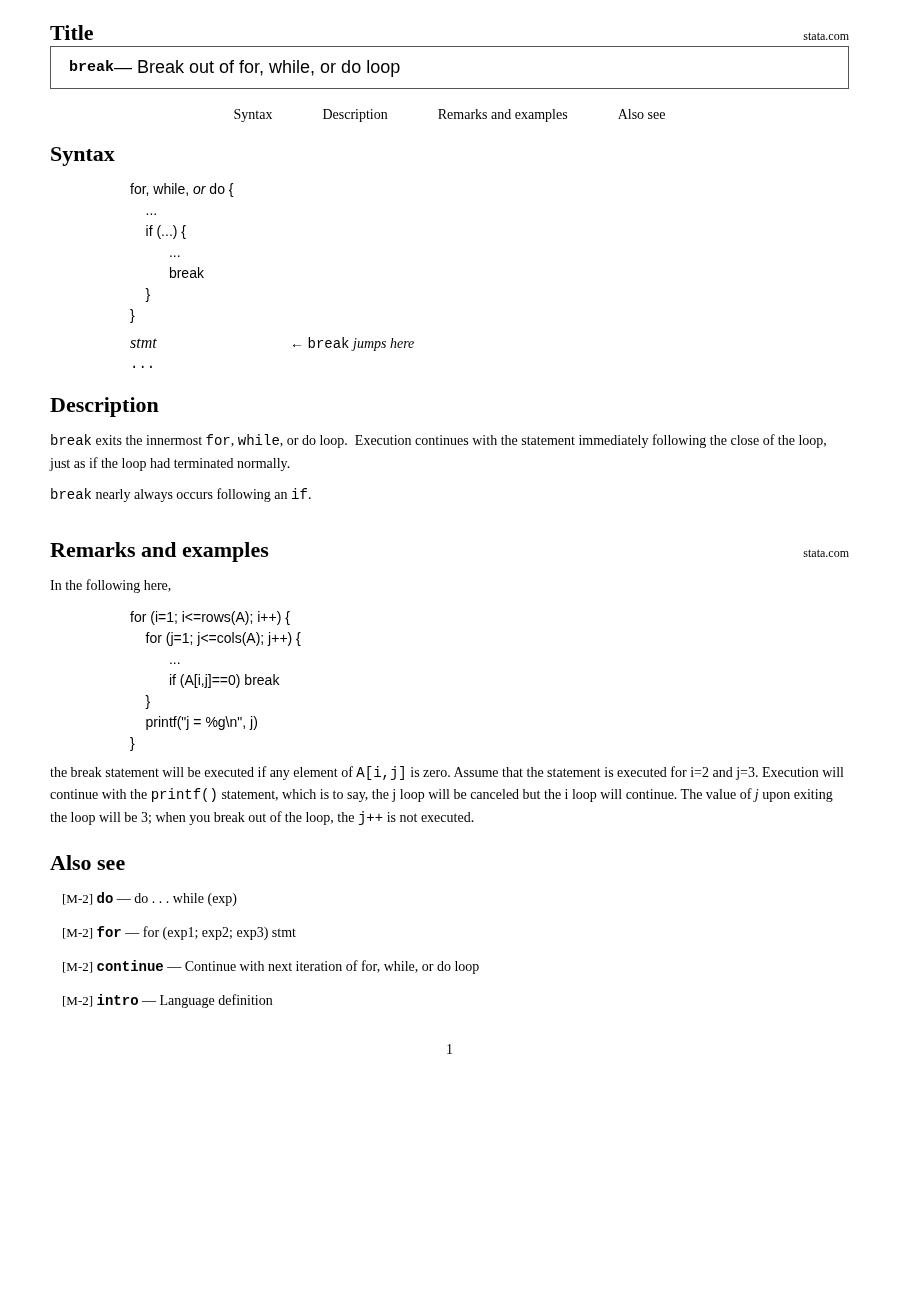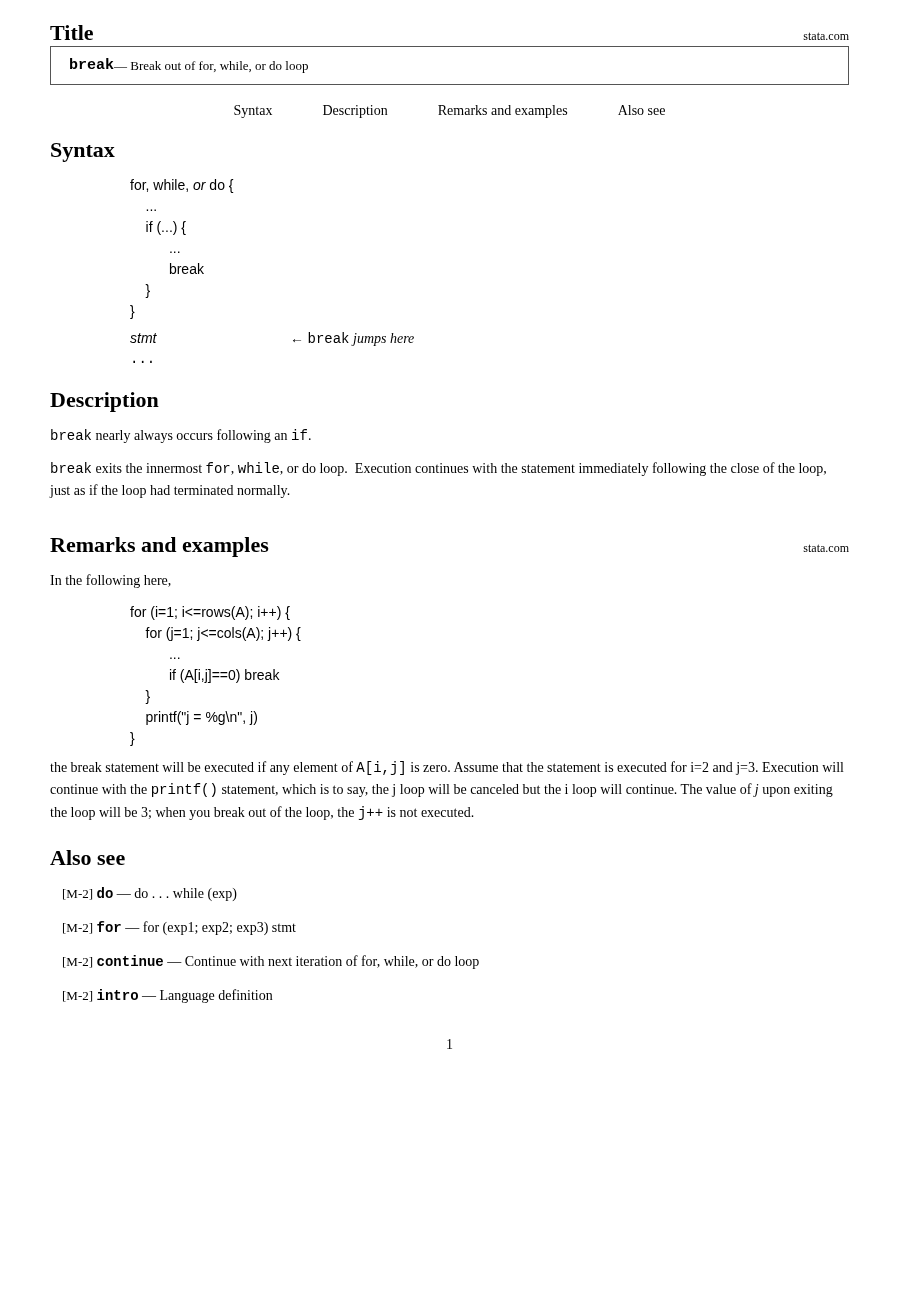--- a/index.html
+++ b/index.html
@@ -32,22 +32,22 @@
       display: flex;
       align-items: center;
       gap: 0;
     }
     .title-box-keyword {
       font-family: "Courier New", monospace;
       font-weight: bold;
       font-size: 15px;
     }
     .title-box-desc {
-      font-size: 13px;
-      font-family: Liberation Serif, serif;
+      font-size: 18px;
+      font-family: Liberation Sans, sans-serif;
     }
     .nav-tabs {
       display: flex;
       justify-content: center;
       gap: 50px;
       margin-bottom: 18px;
       font-size: 14px;
     }
     .nav-tab {
       color: #000;
@@ -77,23 +77,23 @@
       font-size: 14px;
     }
     .stmt-line {
       display: flex;
       align-items: baseline;
       margin-left: 80px;
       font-size: 14px;
       margin-bottom: 4px;
     }
     .stmt-keyword {
-      font-family: Liberation Sans, sans-serif;
+      font-family: Liberation Serif, serif;
       font-style: italic;
-      font-size: 14px;
+      font-size: 16px;
       min-width: 60px;
     }
     .stmt-arrow {
       margin-left: 100px;
       font-size: 14px;
     }
     .dots-line {
       font-family: "Courier New", monospace;
       margin-left: 80px;
       font-size: 14px;
@@ -162,24 +162,24 @@
   <div class="stmt-line">
     <span class="stmt-keyword"><em>stmt</em></span>
     <span class="stmt-arrow">← <span class="code-inline">break</span> <span class="italic">jumps here</span></span>
   </div>
   <div class="dots-line">...</div>
 </div>
 
 <div id="description" style="margin-top:20px;">
   <h2 class="section-heading">Description</h2>
   <p class="para">
-    <span class="code-inline">break</span> nearly always occurs following an <span class="code-inline">if</span>.
+    <span class="code-inline">break</span> exits the innermost <span class="code-inline">for</span>, <span class="code-inline">while</span>, or do loop.&nbsp; Execution continues with the statement immediately following the close of the loop, just as if the loop had terminated normally.
   </p>
   <p class="para">
-    <span class="code-inline">break</span> exits the innermost <span class="code-inline">for</span>, <span class="code-inline">while</span>, or do loop.&nbsp; Execution continues with the statement immediately following the close of the loop, just as if the loop had terminated normally.
+    <span class="code-inline">break</span> nearly always occurs following an <span class="code-inline">if</span>.
   </p>
 </div>
 
 <div id="remarks" style="margin-top:20px;">
   <div class="section-heading-row">
     <h2 class="section-heading">Remarks and examples</h2>
     <span class="stata-com">stata.com</span>
   </div>
   <p class="para">In the following here,</p>
   <div class="code-block">for (i=1; i&lt;=rows(A); i++) {

